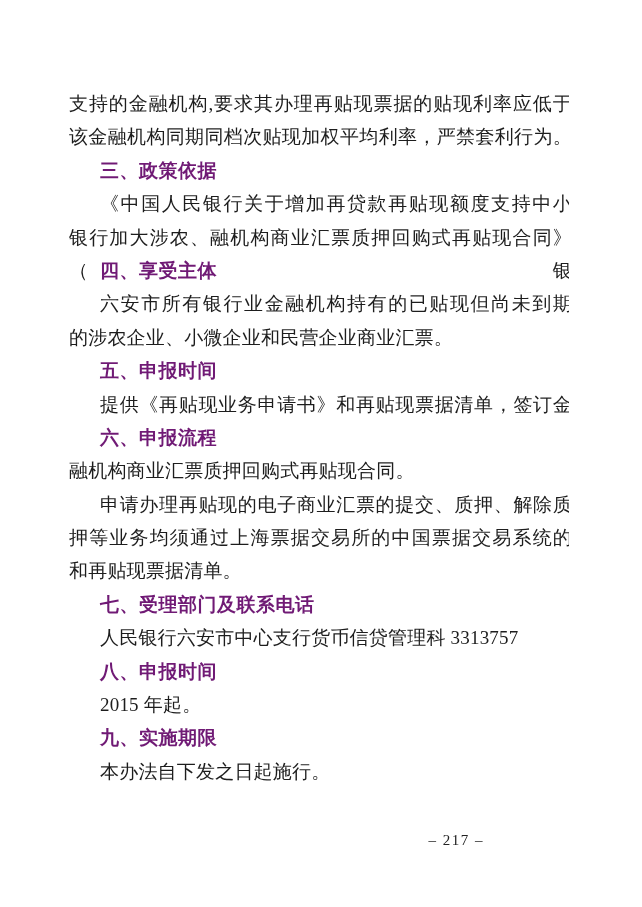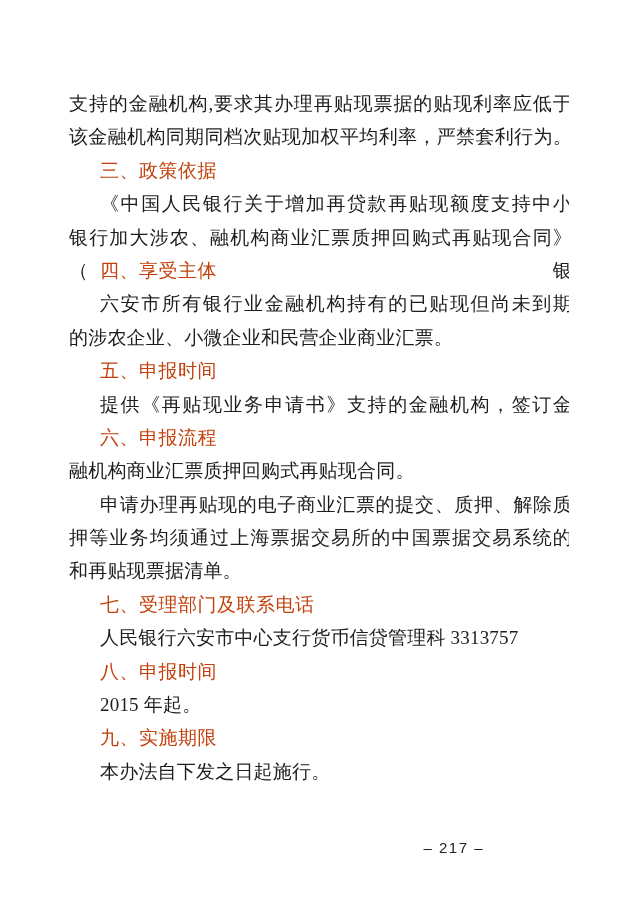--- a/index.html
+++ b/index.html
@@ -33,51 +33,50 @@
     white-space: normal;
     text-align: justify;
     text-align-last: justify;
     text-justify: inter-character;
   }
   .line.indent {
     text-indent: 31px;
   }
   .line.heading {
     font-family: "Liberation Sans", "DejaVu Sans", sans-serif;
-    font-weight: normal;
-    color: #c2410c;
+    font-weight: bold;
+    color: #701a75;
     letter-spacing: 0.5px;
   }
   .footer {
     position: absolute;
     top: 830px;
     right: 85px;
     font-size: 15px;
     line-height: 20px;
     color: #222222;
     letter-spacing: 1.5px;
-    font-family: Liberation Sans, sans-serif;
-    margin-top: 8px;
+    font-family: Liberation Serif, serif;
   }
 </style>
 </head>
 <body>
 
 <div class="page">
   <div class="content">
       <div class="line body stretch">支持的金融机构,要求其办理再贴现票据的贴现利率应低于</div>
       <div class="line body stretch">该金融机构同期同档次贴现加权平均利率，严禁套利行为。</div>
       <div class="line heading indent">三、政策依据</div>
       <div class="line body indent stretch">《中国人民银行关于增加再贷款再贴现额度支持中小</div>
       <div class="line body stretch">银行加大涉农、融机构商业汇票质押回购式再贴现合同》（银</div>
       <div class="line heading indent">四、享受主体</div>
       <div class="line body indent stretch">六安市所有银行业金融机构持有的已贴现但尚未到期</div>
       <div class="line body">的涉农企业、小微企业和民营企业商业汇票。</div>
       <div class="line heading indent">五、申报时间</div>
-      <div class="line body indent stretch">提供《再贴现业务申请书》支持的金融机构，签订金</div>
+      <div class="line body indent stretch">提供《再贴现业务申请书》和再贴现票据清单，签订金</div>
       <div class="line heading indent">六、申报流程</div>
       <div class="line body">融机构商业汇票质押回购式再贴现合同。</div>
       <div class="line body indent stretch">申请办理再贴现的电子商业汇票的提交、质押、解除质</div>
       <div class="line body stretch">押等业务均须通过上海票据交易所的中国票据交易系统的</div>
       <div class="line body">和再贴现票据清单。</div>
       <div class="line heading indent">七、受理部门及联系电话</div>
       <div class="line body indent">人民银行六安市中心支行货币信贷管理科 3313757</div>
       <div class="line heading indent">八、申报时间</div>
       <div class="line body indent">2015 年起。</div>
       <div class="line heading indent">九、实施期限</div>

